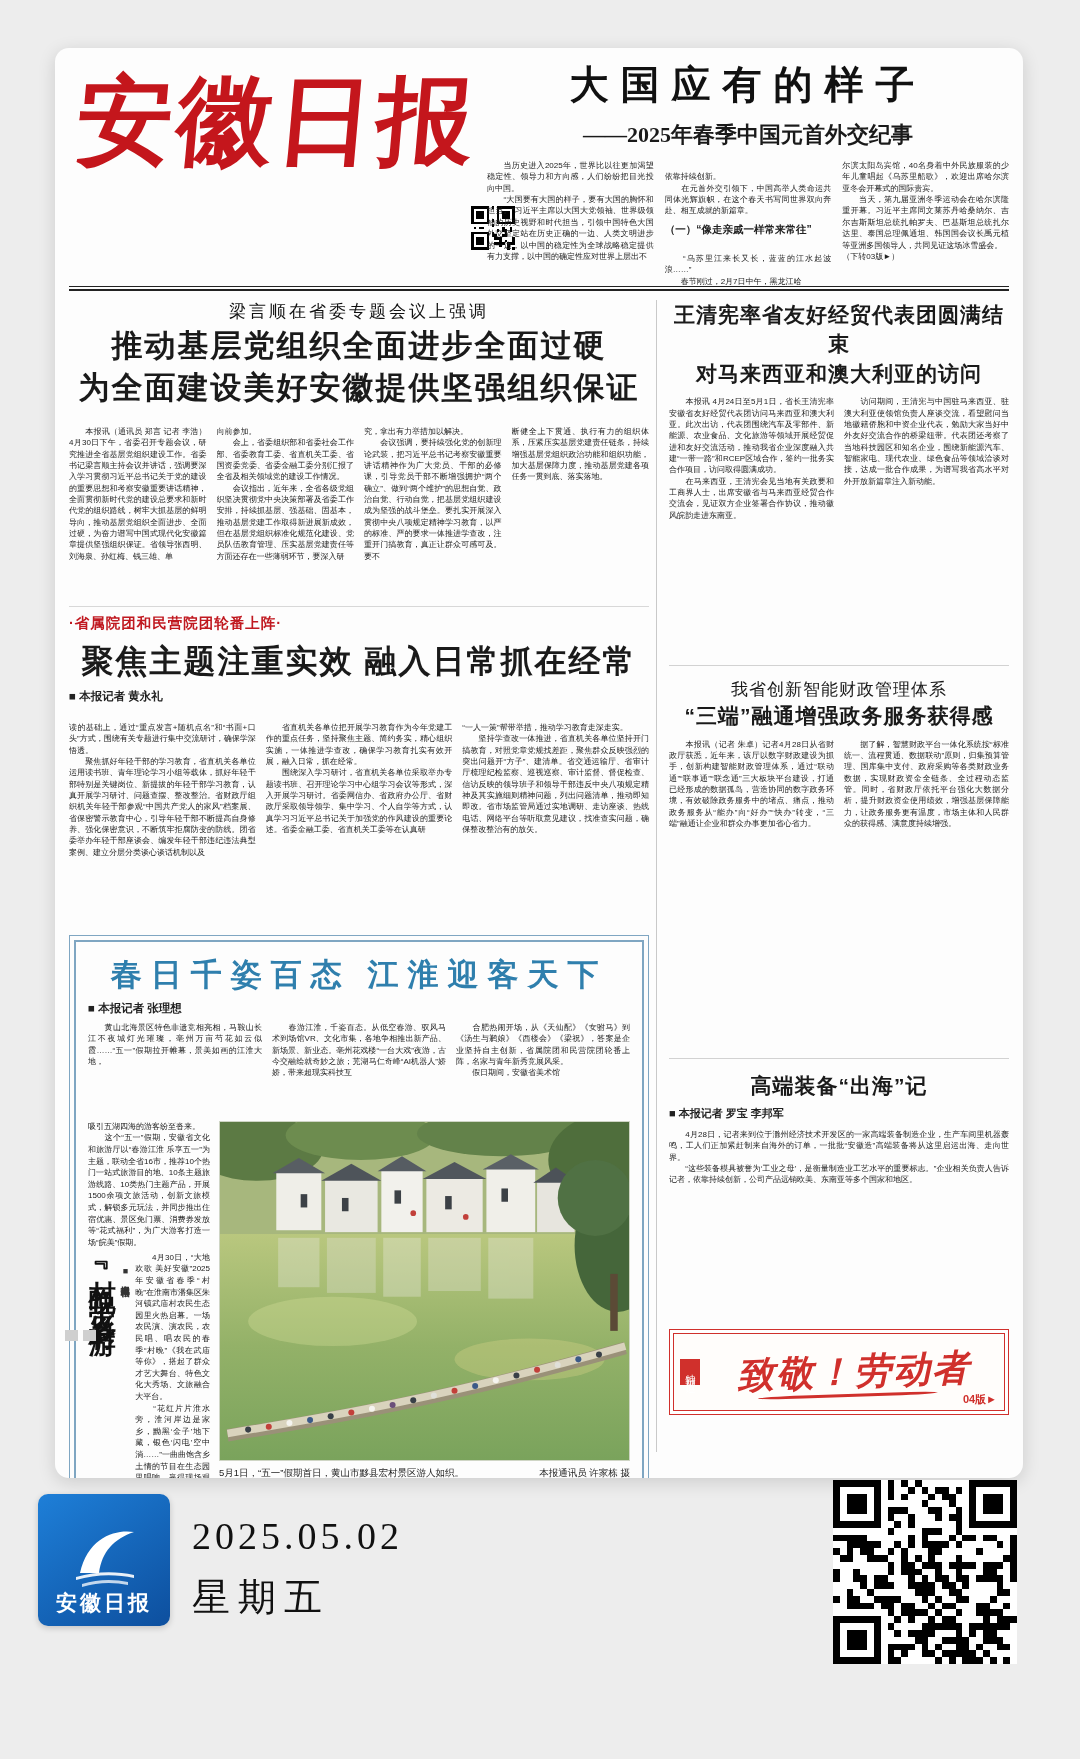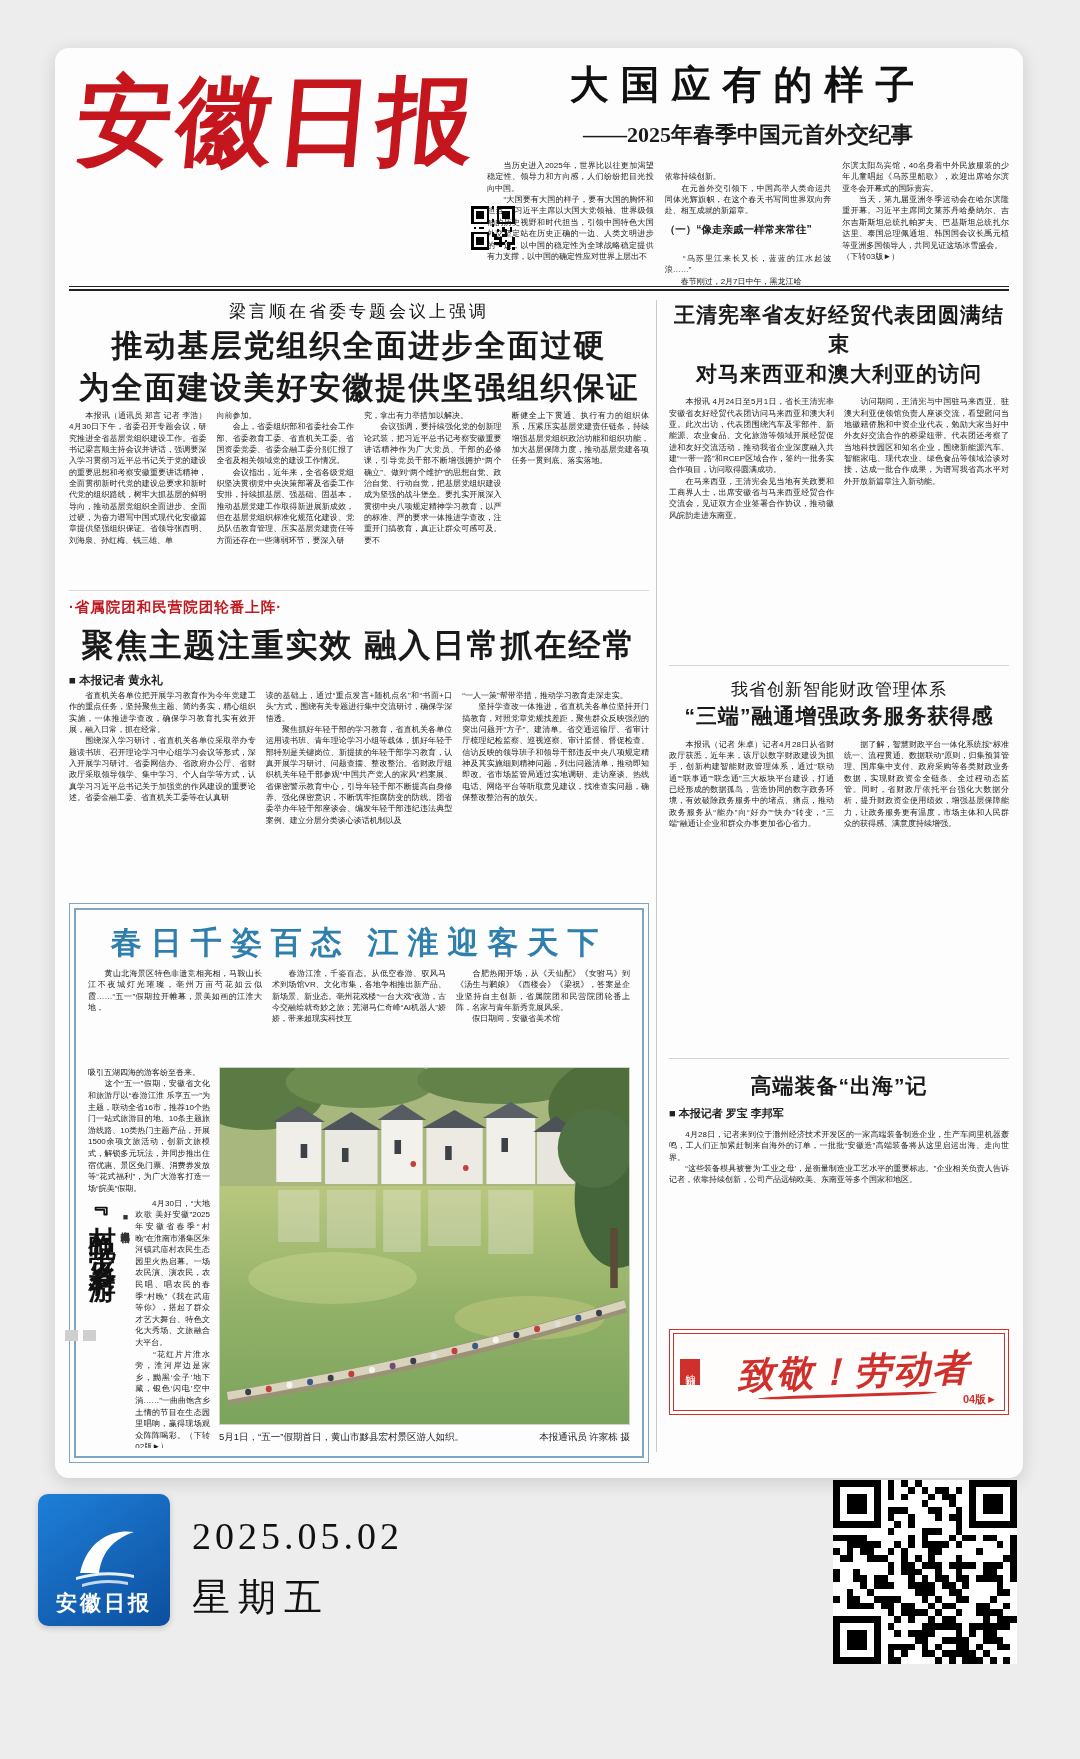--- a/index.html
+++ b/index.html
@@ -27,21 +27,21 @@
   .tcol{flex:1;font-size:8px;line-height:1.42;text-align:justify;white-space:pre-line;overflow:hidden;color:#222}
   .sub-head{font-weight:bold;font-size:10.5px;margin:5px 0;white-space:nowrap}
   
   .rule{position:absolute;left:14px;top:238px;width:940px;height:2px;border-top:1px solid #222;border-bottom:2px solid #222}
   .vline{position:absolute;left:601px;top:252px;width:1px;height:1152px;background:#c9c9c9}
   .main-left{position:absolute;left:14px;top:252px;width:580px}
   .rail{position:absolute;left:614px;top:252px;width:340px}
   
   .kicker{font-size:17px;text-align:center;letter-spacing:3px;color:#111}
   .head-xl{font-size:31px;font-weight:bold;text-align:center;letter-spacing:2px;line-height:1.24;margin-top:4px}
-  .body-cols{display:flex;gap:10px;margin-top:2px;overflow:hidden}
+  .body-cols{display:flex;gap:10px;margin-top:18px;overflow:hidden}
   .h170{height:168px}.h200{height:200px}
   
   .band{margin-top:12px;border-top:1px solid #d8d8d8;padding-top:7px}
   .band-kicker{color:#c01920;font-weight:bold;font-size:14.5px;letter-spacing:1px}
   .band-head{font-size:32px;font-weight:bold;text-align:center;letter-spacing:2px;margin:7px 0 2px}
   .byline{font-size:11.5px;font-weight:bold;margin:5px 0 2px;color:#222}
   
   .fbox{margin-top:13px;border:1px solid #7fa6c2;padding:4px;height:560px;box-sizing:border-box;background:#fdfdfd}
   .fbox-in{border:2px solid #7fa6c2;height:100%;box-sizing:border-box;padding:12px 12px 8px;display:flex;flex-direction:column}
   .ftitle{color:#2f7fad;font-family:"Liberation Serif",serif;font-weight:bold;font-size:31px;text-align:center;letter-spacing:9px}
@@ -178,32 +178,33 @@
 　　会议强调，要持续强化党的创新理论武装，把习近平总书记考察安徽重要讲话精神作为广大党员、干部的必修课，引导党员干部不断增强拥护“两个确立”、做到“两个维护”的思想自觉、政治自觉、行动自觉，把基层党组织建设成为坚强的战斗堡垒。要扎实开展深入贯彻中央八项规定精神学习教育，以严的标准、严的要求一体推进学查改，注重开门搞教育，真正让群众可感可及。要不</div>
         <div class="tcol">断健全上下贯通、执行有力的组织体系，压紧压实基层党建责任链条，持续增强基层党组织政治功能和组织功能，加大基层保障力度，推动基层党建各项任务一贯到底、落实落地。</div>
       </div>
     </div>
 
     <div class="band">
       <div class="band-kicker">·省属院团和民营院团轮番上阵·</div>
       <div class="band-head">聚焦主题注重实效  融入日常抓在经常</div>
       <div class="byline">■ 本报记者  黄永礼</div>
       <div class="body-cols h200">
+        <div class="tcol">读的基础上，通过“重点发言+随机点名”和“书面+口头”方式，围绕有关专题进行集中交流研讨，确保学深悟透。
+　　聚焦抓好年轻干部的学习教育，省直机关各单位运用读书班、青年理论学习小组等载体，抓好年轻干部特别是关键岗位、新提拔的年轻干部学习教育，认真开展学习研讨、问题查摆、整改整治。省财政厅组织机关年轻干部参观“中国共产党人的家风”档案展、省保密警示教育中心，引导年轻干部不断提高自身修养、强化保密意识，不断筑牢拒腐防变的防线。团省委举办年轻干部座谈会、编发年轻干部违纪违法典型案例、建立分层分类谈心谈话机制以及</div>
         <div class="tcol">　　省直机关各单位把开展学习教育作为今年党建工作的重点任务，坚持聚焦主题、简约务实，精心组织实施，一体推进学查改，确保学习教育扎实有效开展，融入日常，抓在经常。
 　　围绕深入学习研讨，省直机关各单位采取举办专题读书班、召开理论学习中心组学习会议等形式，深入开展学习研讨。省委网信办、省政府办公厅、省财政厅采取领导领学、集中学习、个人自学等方式，认真学习习近平总书记关于加强党的作风建设的重要论述。省委金融工委、省直机关工委等在认真研</div>
-        <div class="tcol">读的基础上，通过“重点发言+随机点名”和“书面+口头”方式，围绕有关专题进行集中交流研讨，确保学深悟透。
-　　聚焦抓好年轻干部的学习教育，省直机关各单位运用读书班、青年理论学习小组等载体，抓好年轻干部特别是关键岗位、新提拔的年轻干部学习教育，认真开展学习研讨、问题查摆、整改整治。省财政厅组织机关年轻干部参观“中国共产党人的家风”档案展、省保密警示教育中心，引导年轻干部不断提高自身修养、强化保密意识，不断筑牢拒腐防变的防线。团省委举办年轻干部座谈会、编发年轻干部违纪违法典型案例、建立分层分类谈心谈话机制以及</div>
         <div class="tcol">“一人一策”帮带举措，推动学习教育走深走实。
 　　坚持学查改一体推进，省直机关各单位坚持开门搞教育，对照党章党规找差距，聚焦群众反映强烈的突出问题开“方子”、建清单。省交通运输厅、省审计厅梳理纪检监察、巡视巡察、审计监督、督促检查、信访反映的领导班子和领导干部违反中央八项规定精神及其实施细则精神问题，列出问题清单，推动即知即改。省市场监管局通过实地调研、走访座谈、热线电话、网络平台等听取意见建议，找准查实问题，确保整改整治有的放矢。</div>
       </div>
     </div>
 
     <div class="fbox">
       <div class="fbox-in">
         <div class="ftitle">春日千姿百态  江淮迎客天下</div>
+        <div class="byline">■ 本报记者  张理想</div>
         <div class="fcols">
           <div class="tcol">　　黄山北海景区特色非遗竞相亮相，马鞍山长江不夜城灯光璀璨，亳州万亩芍花如云似霞……“五一”假期拉开帷幕，景美如画的江淮大地，</div>
           <div class="tcol">　　春游江淮，千姿百态。从低空春游、驭风马术到场馆VR、文化市集，各地争相推出新产品、新场景、新业态。亳州花戏楼“一台大戏”夜游，古今交融绘就奇妙之旅；芜湖马仁奇峰“AI机器人”娇娇，带来超现实科技互</div>
           <div class="tcol">　　合肥热闹开场，从《天仙配》《女驸马》到《汤生与鹣娘》《西楼会》《梁祝》，答案是企业坚持自主创新，省属院团和民营院团轮番上阵，名家与青年新秀竞展风采。
 　　假日期间，安徽省美术馆</div>
         </div>
         <div class="flow">
           <div class="flow-left">
             <div class="col1b">吸引五湖四海的游客纷至沓来。
 　　这个“五一”假期，安徽省文化和旅游厅以“春游江淮 乐享五一”为主题，联动全省16市，推荐10个热门一站式旅游目的地、10条主题旅游线路、10类热门主题产品，开展1500余项文旅活动，创新文旅模式，解锁多元玩法，并同步推出住宿优惠、景区免门票、消费券发放等“花式福利”，为广大游客打造一场“皖美”假期。</div>

